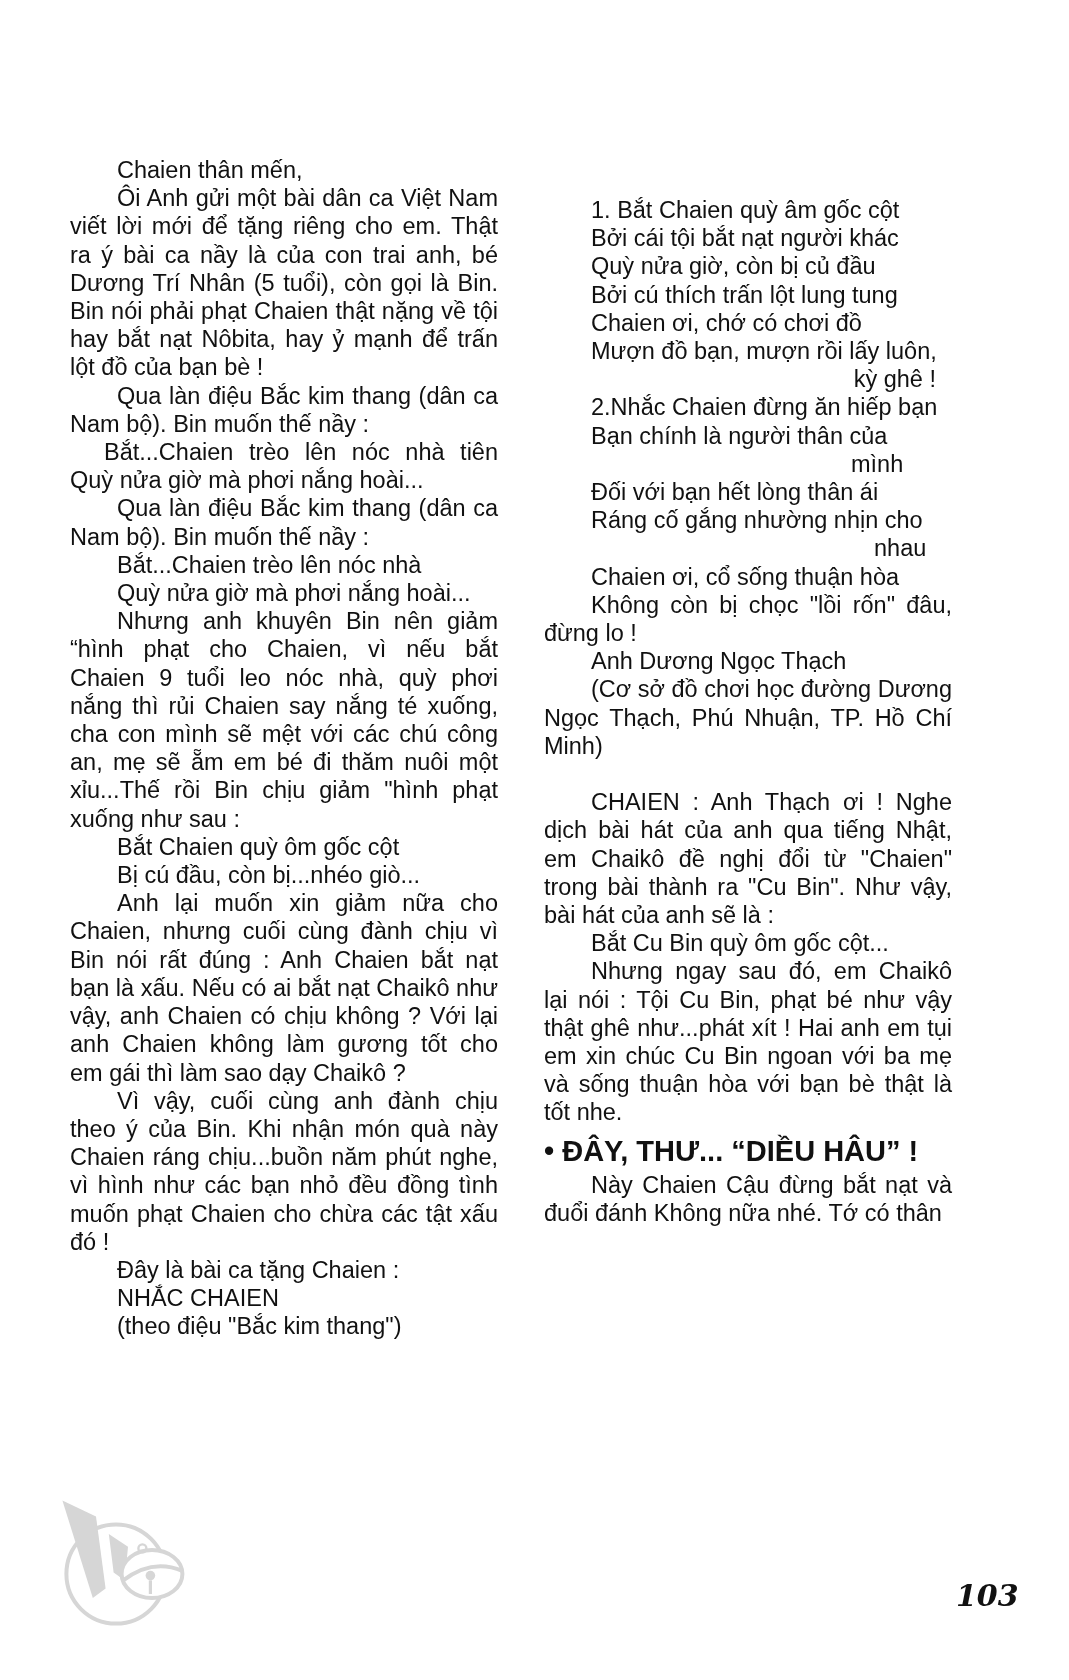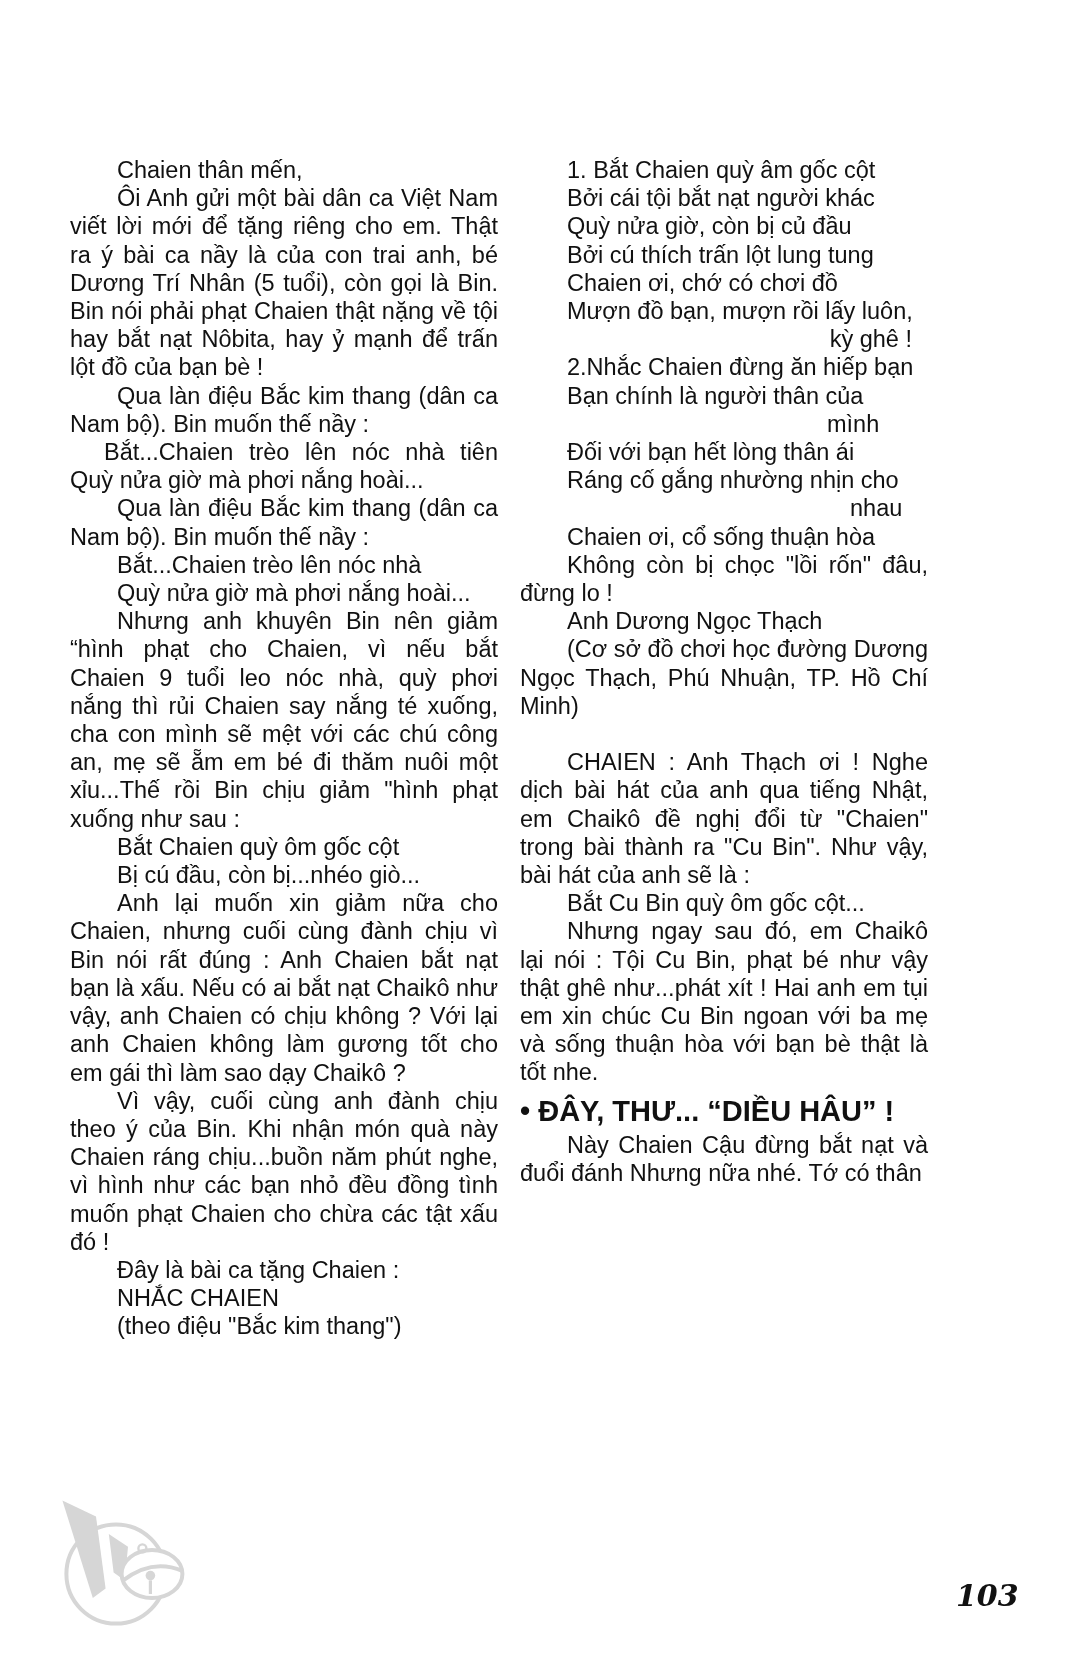--- a/index.html
+++ b/index.html
@@ -1,20 +1,20 @@
 <!DOCTYPE html>
 <html><head>
 <meta charset="utf-8">
 <style>
   html, body { margin: 0; padding: 0; background: #ffffff; }
   body { width: 1069px; height: 1680px; position: relative; overflow: hidden;
          font-family: "Liberation Sans", sans-serif; color: #111; }
   .col { position: absolute; top: 156px; font-size: 23.5px; line-height: 28.2px; }
   .col-left { left: 70px; width: 428px; }
-  .col-right { left: 520px; width: 408px; }
+  .col-right { left: 544px; width: 408px; margin-top: 40px; }
   .p { margin: 0; text-align: justify; text-align-last: left; }
   .ind { text-indent: 47px; }
   .verse { margin: 0; padding-left: 47px; white-space: nowrap; }
   .verse-r { margin: 0; padding-left: 47px; white-space: nowrap; }
   .cont { margin: 0; text-align: right; padding-right: 16px; }
   .cont2 { margin: 0; padding-left: 307px; }
   .blank { height: 28.2px; }
   .heading { margin: 10px 0 6px 0; font-weight: bold; font-size: 29px; white-space: nowrap; }
   .logo { position: absolute; left: 40px; top: 1470px; width: 160px; height: 160px; }
   .pagenum { position: absolute; left: 956px; top: 1578px; font-family: "DejaVu Serif", serif;
@@ -58,21 +58,21 @@
   <p class="cont2" style="padding-left:330px;">nhau</p>
   <p class="verse-r">Chaien ơi, cổ sống thuận hòa</p>
   <p class="p ind">Không còn bị chọc "lồi rốn" đâu, đừng lo !</p>
   <p class="verse-r">Anh Dương Ngọc Thạch</p>
   <p class="p ind">(Cơ sở đồ chơi học đường Dương Ngọc Thạch, Phú Nhuận, TP. Hồ Chí Minh)</p>
   <div class="blank"></div>
   <p class="p ind">CHAIEN : Anh Thạch ơi ! Nghe dịch bài hát của anh qua tiếng Nhật, em Chaikô đề nghị đổi từ "Chaien" trong bài thành ra "Cu Bin". Như vậy, bài hát của anh sẽ là :</p>
   <p class="verse-r">Bắt Cu Bin quỳ ôm gốc cột...</p>
   <p class="p ind">Nhưng ngay sau đó, em Chaikô lại nói : Tội Cu Bin, phạt bé như vậy thật ghê như...phát xít ! Hai anh em tụi em xin chúc Cu Bin ngoan với ba mẹ và sống thuận hòa với bạn bè thật là tốt nhe.</p>
   <p class="heading">• ĐÂY, THƯ... “DIỀU HÂU” !</p>
-  <p class="p ind">Này Chaien Cậu đừng bắt nạt và đuổi đánh Nhưng nữa nhé. Tớ có thân</p>
+  <p class="p ind">Này Chaien Cậu đừng bắt nạt và đuổi đánh Không nữa nhé. Tớ có thân</p>
 </div>
 
 <div class="logo">
   <svg width="160" height="160" viewBox="0 0 200 200">
     <circle cx="95" cy="130" r="62" fill="none" stroke="#d6d6d6" stroke-width="5"></circle>
     <polygon points="28,38 70,58 82,148 66,160" fill="#d6d6d6"></polygon>
     <polygon points="86,80 110,96 106,138 92,128" fill="#d6d6d6"></polygon>
     <ellipse cx="140" cy="130" rx="38" ry="30" fill="#fff" stroke="#d6d6d6" stroke-width="5"></ellipse>
     <path d="M104,138 Q140,110 178,126" fill="none" stroke="#d6d6d6" stroke-width="5"></path>
     <circle cx="138" cy="132" r="6" fill="#d6d6d6"></circle>

